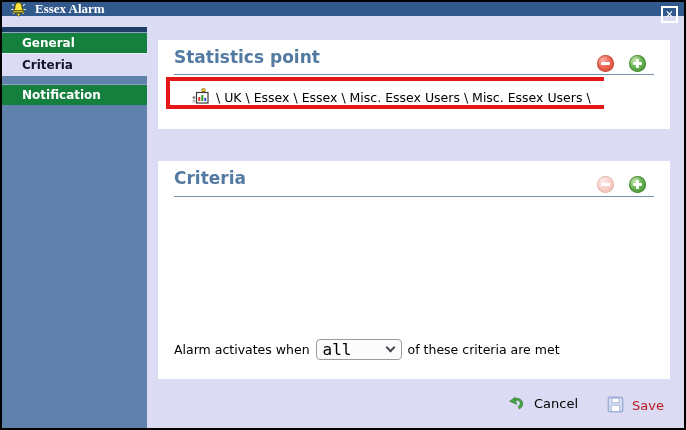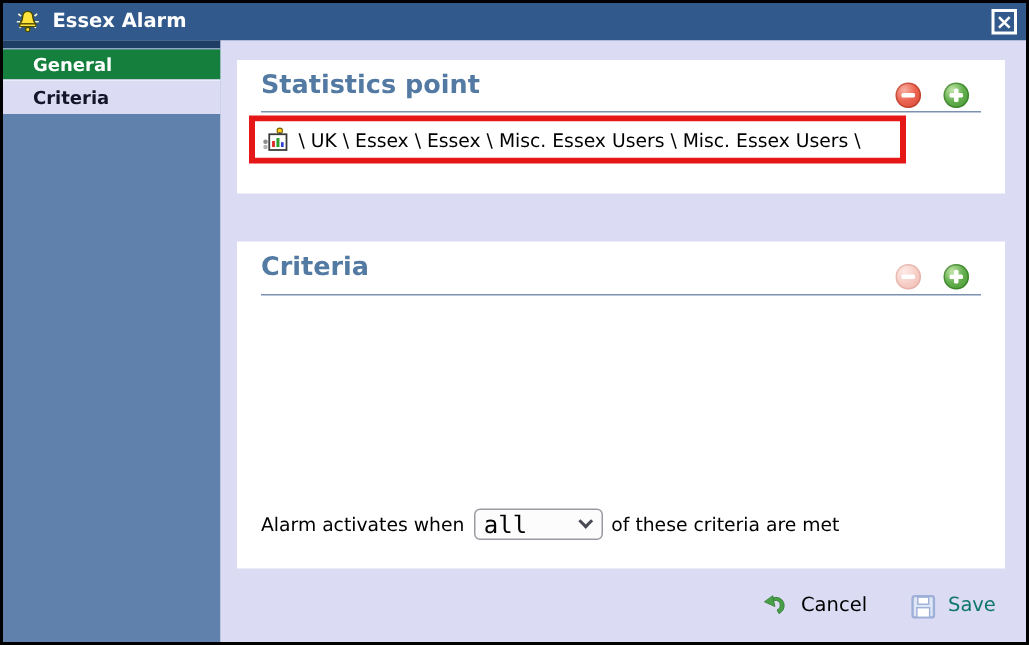--- a/index.html
+++ b/index.html
@@ -3,22 +3,22 @@
 <meta charset="utf-8">
 <style>
   * { margin:0; padding:0; box-sizing:border-box; }
   html,body { width:686px; height:430px; }
   body { font-family:"DejaVu Sans","Liberation Sans",sans-serif; background:#fff; }
 
   .window { position:relative; width:686px; height:430px; border:2px solid #000;
             background:#dbdbf4; overflow:hidden; }
 
   
-  .titlebar { position:absolute; left:0; top:0; right:0; height:25px;
-              background:#31598c; display:flex; align-items:center; padding-left:8px; }
+  .titlebar { position:absolute; left:0; top:0; right:0; height:14px;
+              background:#31598c; display:flex; align-items:center; padding-left:8px;font-family:Liberation Serif, serif; }
   .titlebar .title { color:#fff; font-weight:bold; font-size:13px; margin-left:8px; }
   .close-btn { position:absolute; right:6px; top:4px; width:17px; height:17px;
                border:2px solid #fff; display:flex; align-items:center; justify-content:center;
                color:#fff; font-weight:bold; font-size:14px; line-height:1; cursor:pointer; }
 
   
   .sidebar { position:absolute; left:0; top:25px; width:145px; bottom:0; background:#6181ad; }
   .sidebar-shadow { height:5px; background:#1e3e66; }
   .side-item { height:21px; line-height:21px; padding-left:20px; font-size:12px;
                font-weight:bold; color:#fff; background:#15803d; cursor:pointer;
@@ -45,41 +45,41 @@
   .minus.disabled { background:radial-gradient(circle at 35% 30%, #fdeae6 0%, #f6ccc4 55%, #efb9af 100%);
                     box-shadow:inset 0 0 0 1px rgba(215,160,150,.5); }
   .plus { right:24px; background:radial-gradient(circle at 35% 30%, #c4e6aa 0%, #66b050 45%, #41942d 100%);
           box-shadow:inset 0 0 0 1px rgba(40,105,25,.5); }
   .plus::after { content:""; position:absolute; left:7px; top:4px; width:3px; height:9px;
                  background:#fff; border-radius:1px; }
 
   
   .annotation { position:absolute; left:8px; top:37px; width:438px; height:32px;
                 border:4px solid #e51717; }
-  .stat-row { width:100%; height:100%; background:#fff; display:flex; align-items:center;
-              padding-left:4px; cursor:pointer; }
+  .stat-row { width:100%; height:100%; background:#fff; display:flex; align-items:flex-end;
+              padding-left:4px; cursor:pointer;margin-left:17px; }
   .stat-row .path-text { font-size:12.5px; color:#000; margin-left:7px; white-space:nowrap; }
 
   
   .activation { position:absolute; left:16px; top:176px; height:24px; display:flex;
                 align-items:center; font-size:12.5px; color:#000; }
   .select-wrap { position:relative; display:inline-block; margin:0 6px; }
   select.logic { appearance:none; -webkit-appearance:none; width:86px; height:21px;
                  border:1px solid #9a9aa2; border-radius:4px; background:#fcfcfc;
                  font-family:"DejaVu Sans Mono","Liberation Mono",monospace; font-size:16px;
                  padding:0 18px 0 6px; color:#000; }
   .chev { position:absolute; right:8px; top:5px; width:7px; height:7px; pointer-events:none;
           border-right:2px solid #4a4a55; border-bottom:2px solid #4a4a55;
           transform:rotate(45deg); }
 
   
-  .btn { position:absolute; top:369px; display:flex; align-items:flex-start; gap:8px;
+  .btn { position:absolute; top:369px; display:flex; align-items:flex-end; gap:8px;
          font-size:13px; cursor:pointer; }
   .btn.cancel { left:362px; color:#000; }
-  .btn.save { left:460px; color:#0f766e; cursor:default; }
+  .btn.save { left:460px; color:#b91c1c; cursor:default; }
 </style>
 </head>
 <body>
 
 <div class="window">
 
   <div class="titlebar">
     <svg width="17" height="17" viewBox="0 0 17 17">
       <path d="M2.2 3.2 L4 4.8 M14.8 3.2 L13 4.8 M1.2 8.5 L3.6 8.5 M15.8 8.5 L13.4 8.5 M3 12.5 L4.6 11.2 M14 12.5 L12.4 11.2" stroke="#f4f7d0" stroke-width="1.1"></path>
       <path d="M8.5 1.6 C6.2 1.6 5.2 3.4 5.1 5.4 C5 7.3 4.6 8.5 3.3 9.9 L13.7 9.9 C12.4 8.5 12 7.3 11.9 5.4 C11.8 3.4 10.8 1.6 8.5 1.6 Z" fill="#ffe23c" stroke="#4a4a00" stroke-width="0.9"></path>
@@ -89,20 +89,21 @@
     <span class="title">Essex Alarm</span>
     <span class="close-btn">
         <span>×</span>
       </span>
   </div>
 
   <div class="sidebar">
     <div class="sidebar-shadow"></div>
     <div class="side-item">General</div>
     <div class="side-item sel">Criteria</div>
+    <div class="side-item gap">Notification</div>
   </div>
 
   <div class="content">
 
     <div class="panel stats">
       <div class="panel-title">Statistics point</div>
       <span class="circle-btn minus"></span>
       <span class="circle-btn plus"></span>
       <div class="panel-rule"></div>
 

